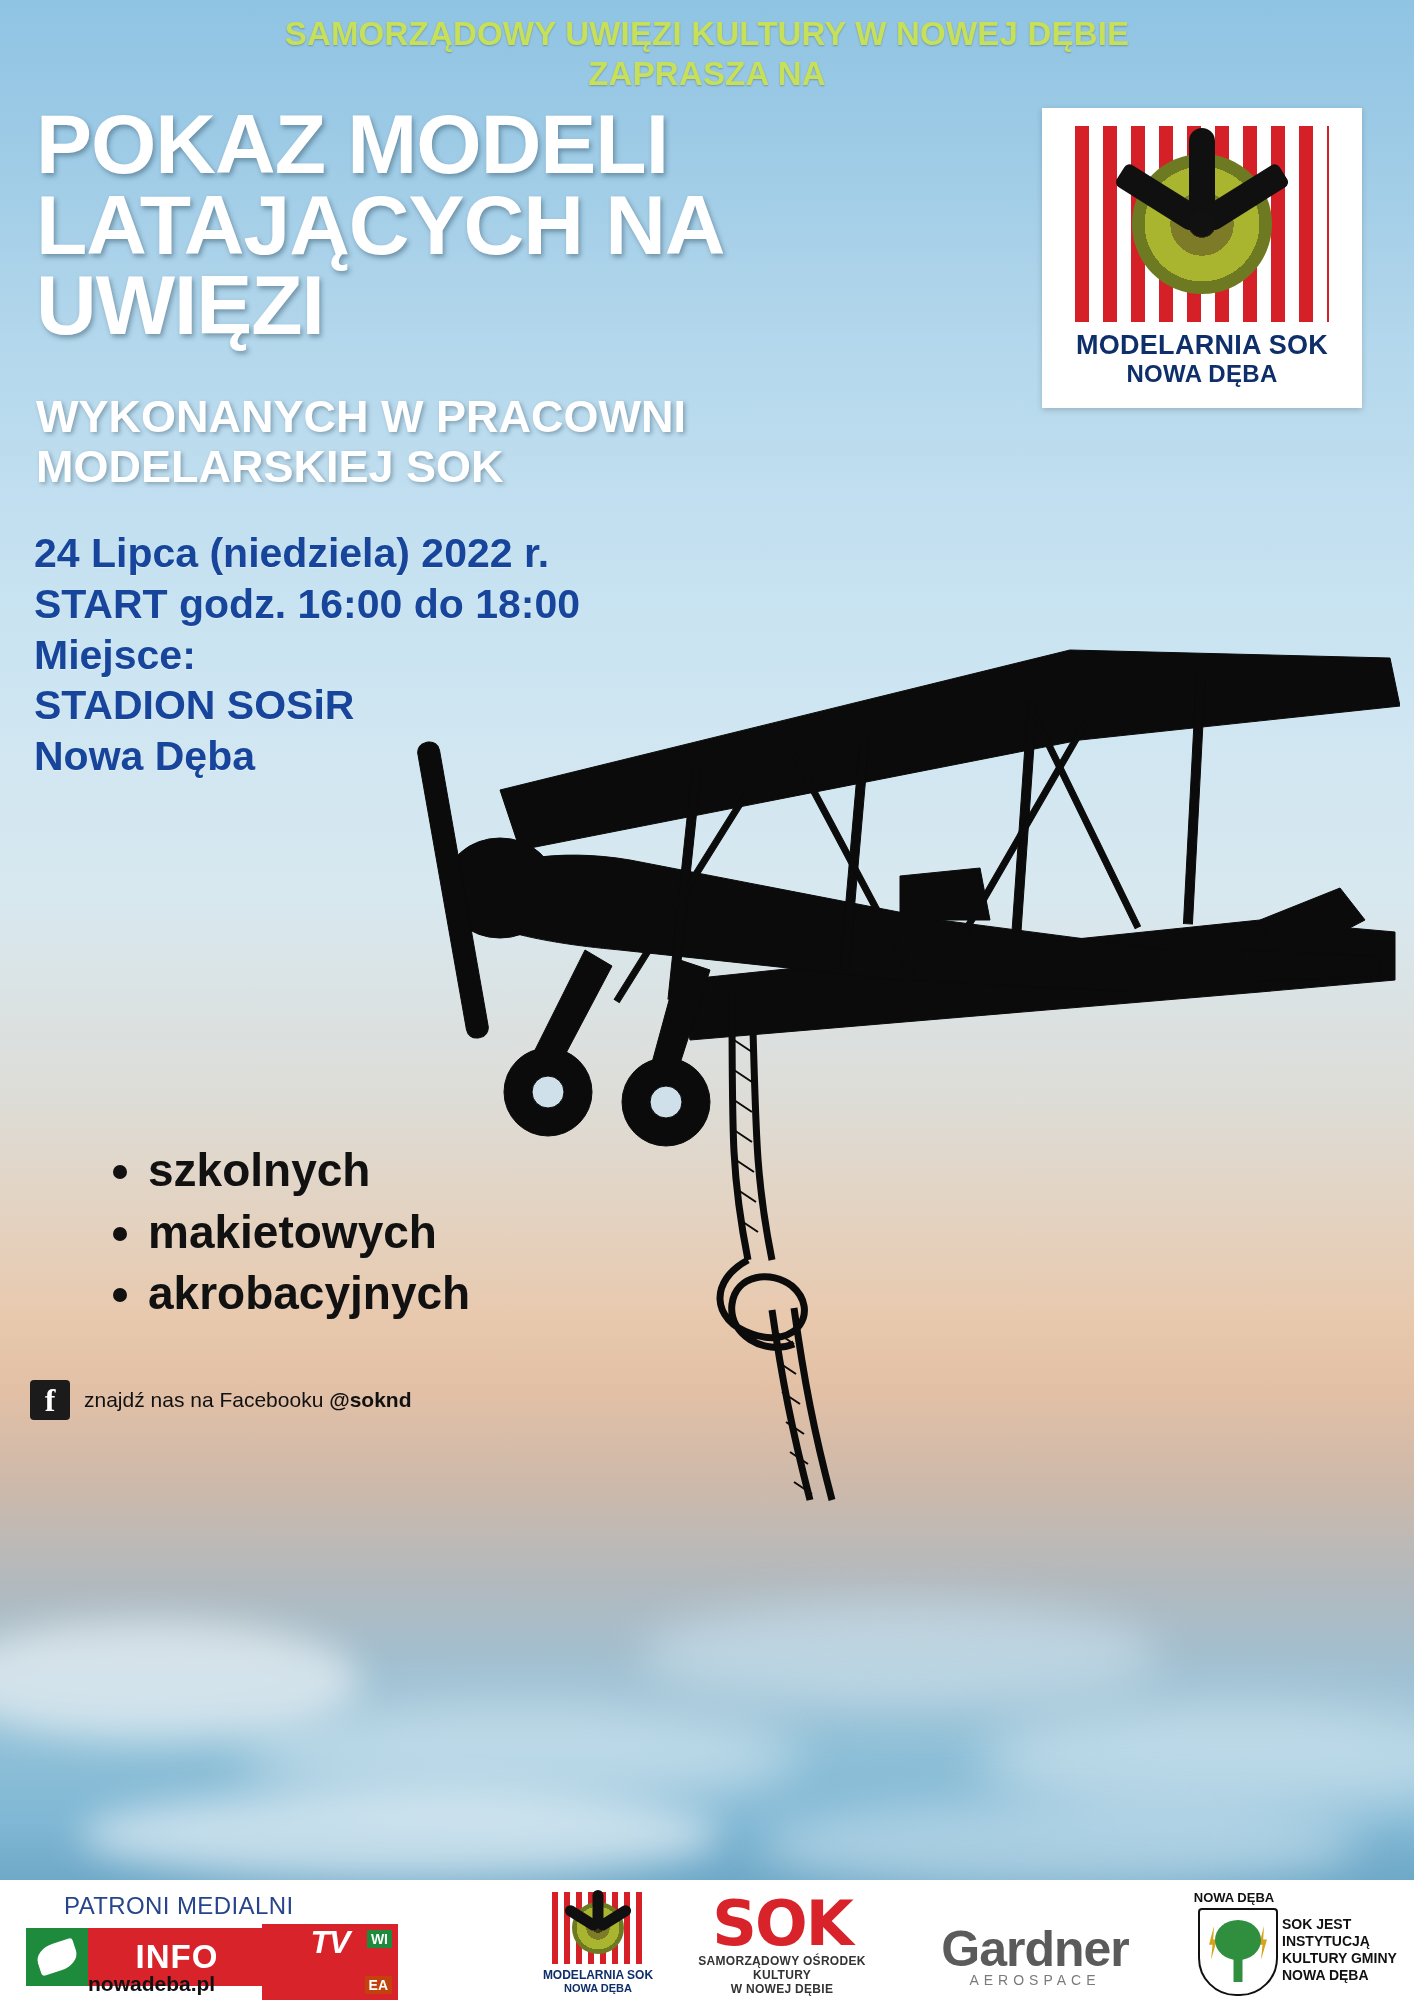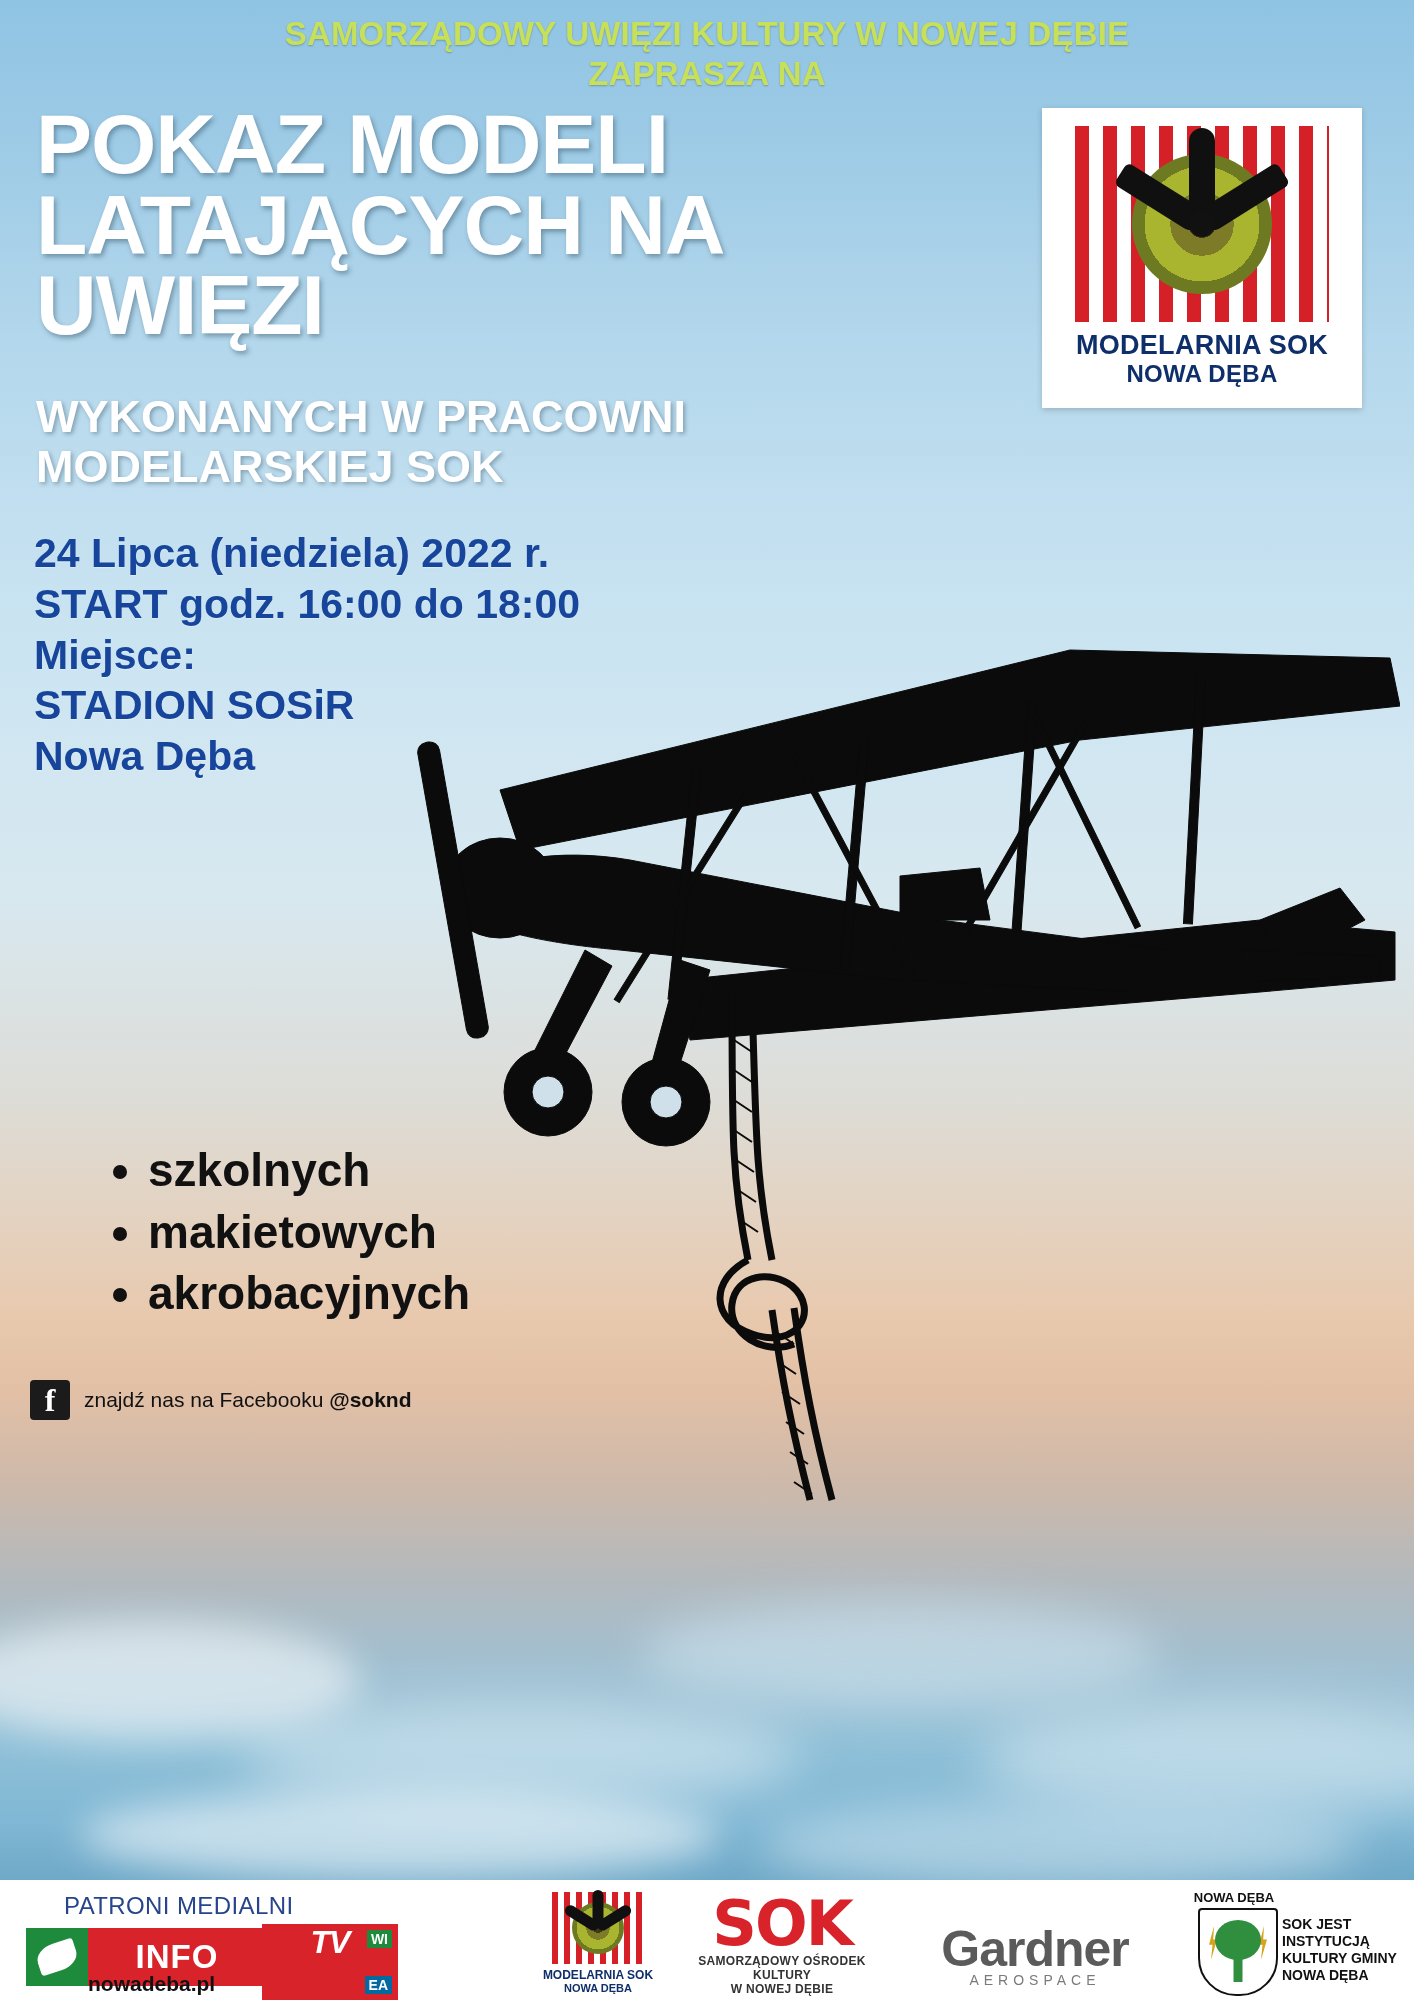--- a/index.html
+++ b/index.html
@@ -174,21 +174,21 @@
     position:absolute;left:88px;top:92px;color:#111;font-size:21px;font-weight:bold;
   }
   .tv-logo{
     position:absolute;left:262px;top:44px;width:136px;height:76px;background:#d8232a;
     display:flex;align-items:flex-start;justify-content:center;
   }
   .tv-text{
     color:#ffffff;font-weight:bold;font-size:32px;font-style:italic;letter-spacing:-1px;
   }
   .tv-badge{
-    position:absolute;right:6px;bottom:6px;background:#0369a1;color:#fff;
+    position:absolute;right:6px;bottom:6px;background:#c2410c;color:#fff;
     font-size:14px;font-weight:bold;padding:1px 4px;
   }
   .tv-badge2{
     position:absolute;right:6px;top:6px;background:#1e8a3c;color:#fff;
     font-size:14px;font-weight:bold;padding:1px 4px;
   }
 
   .foot-modelarnia{
     position:absolute;left:528px;top:12px;width:140px;text-align:center;
   }

